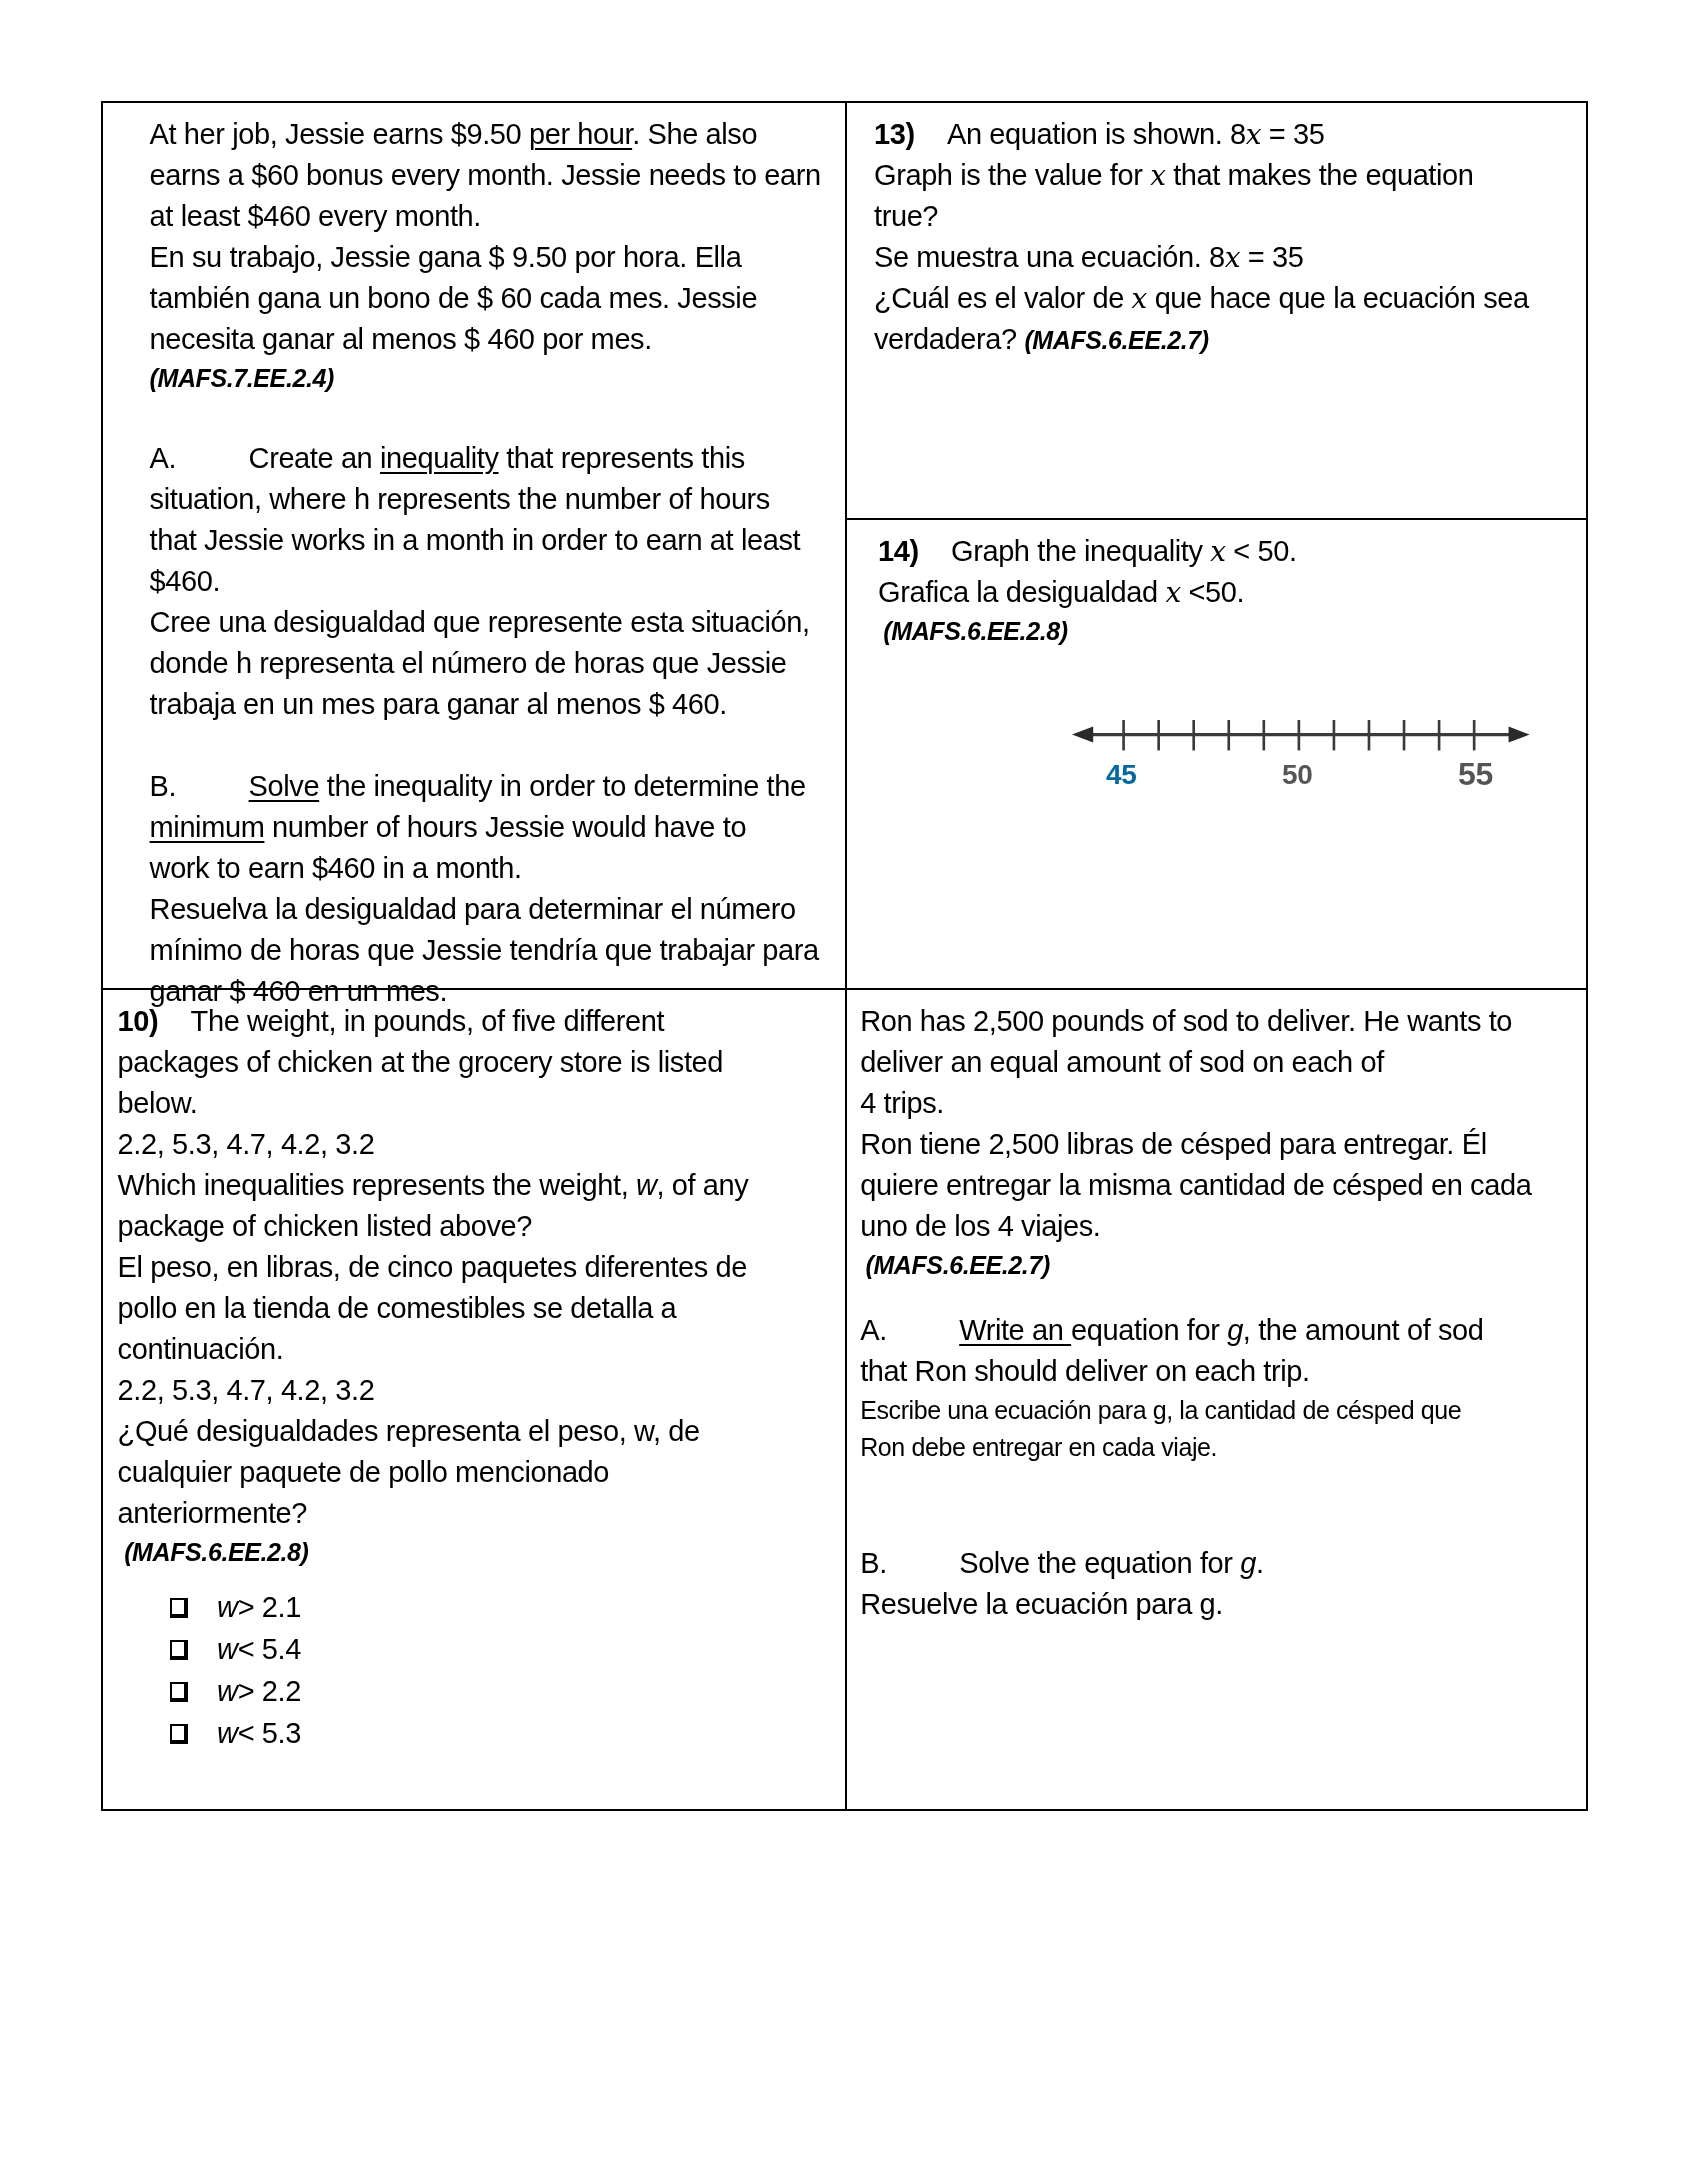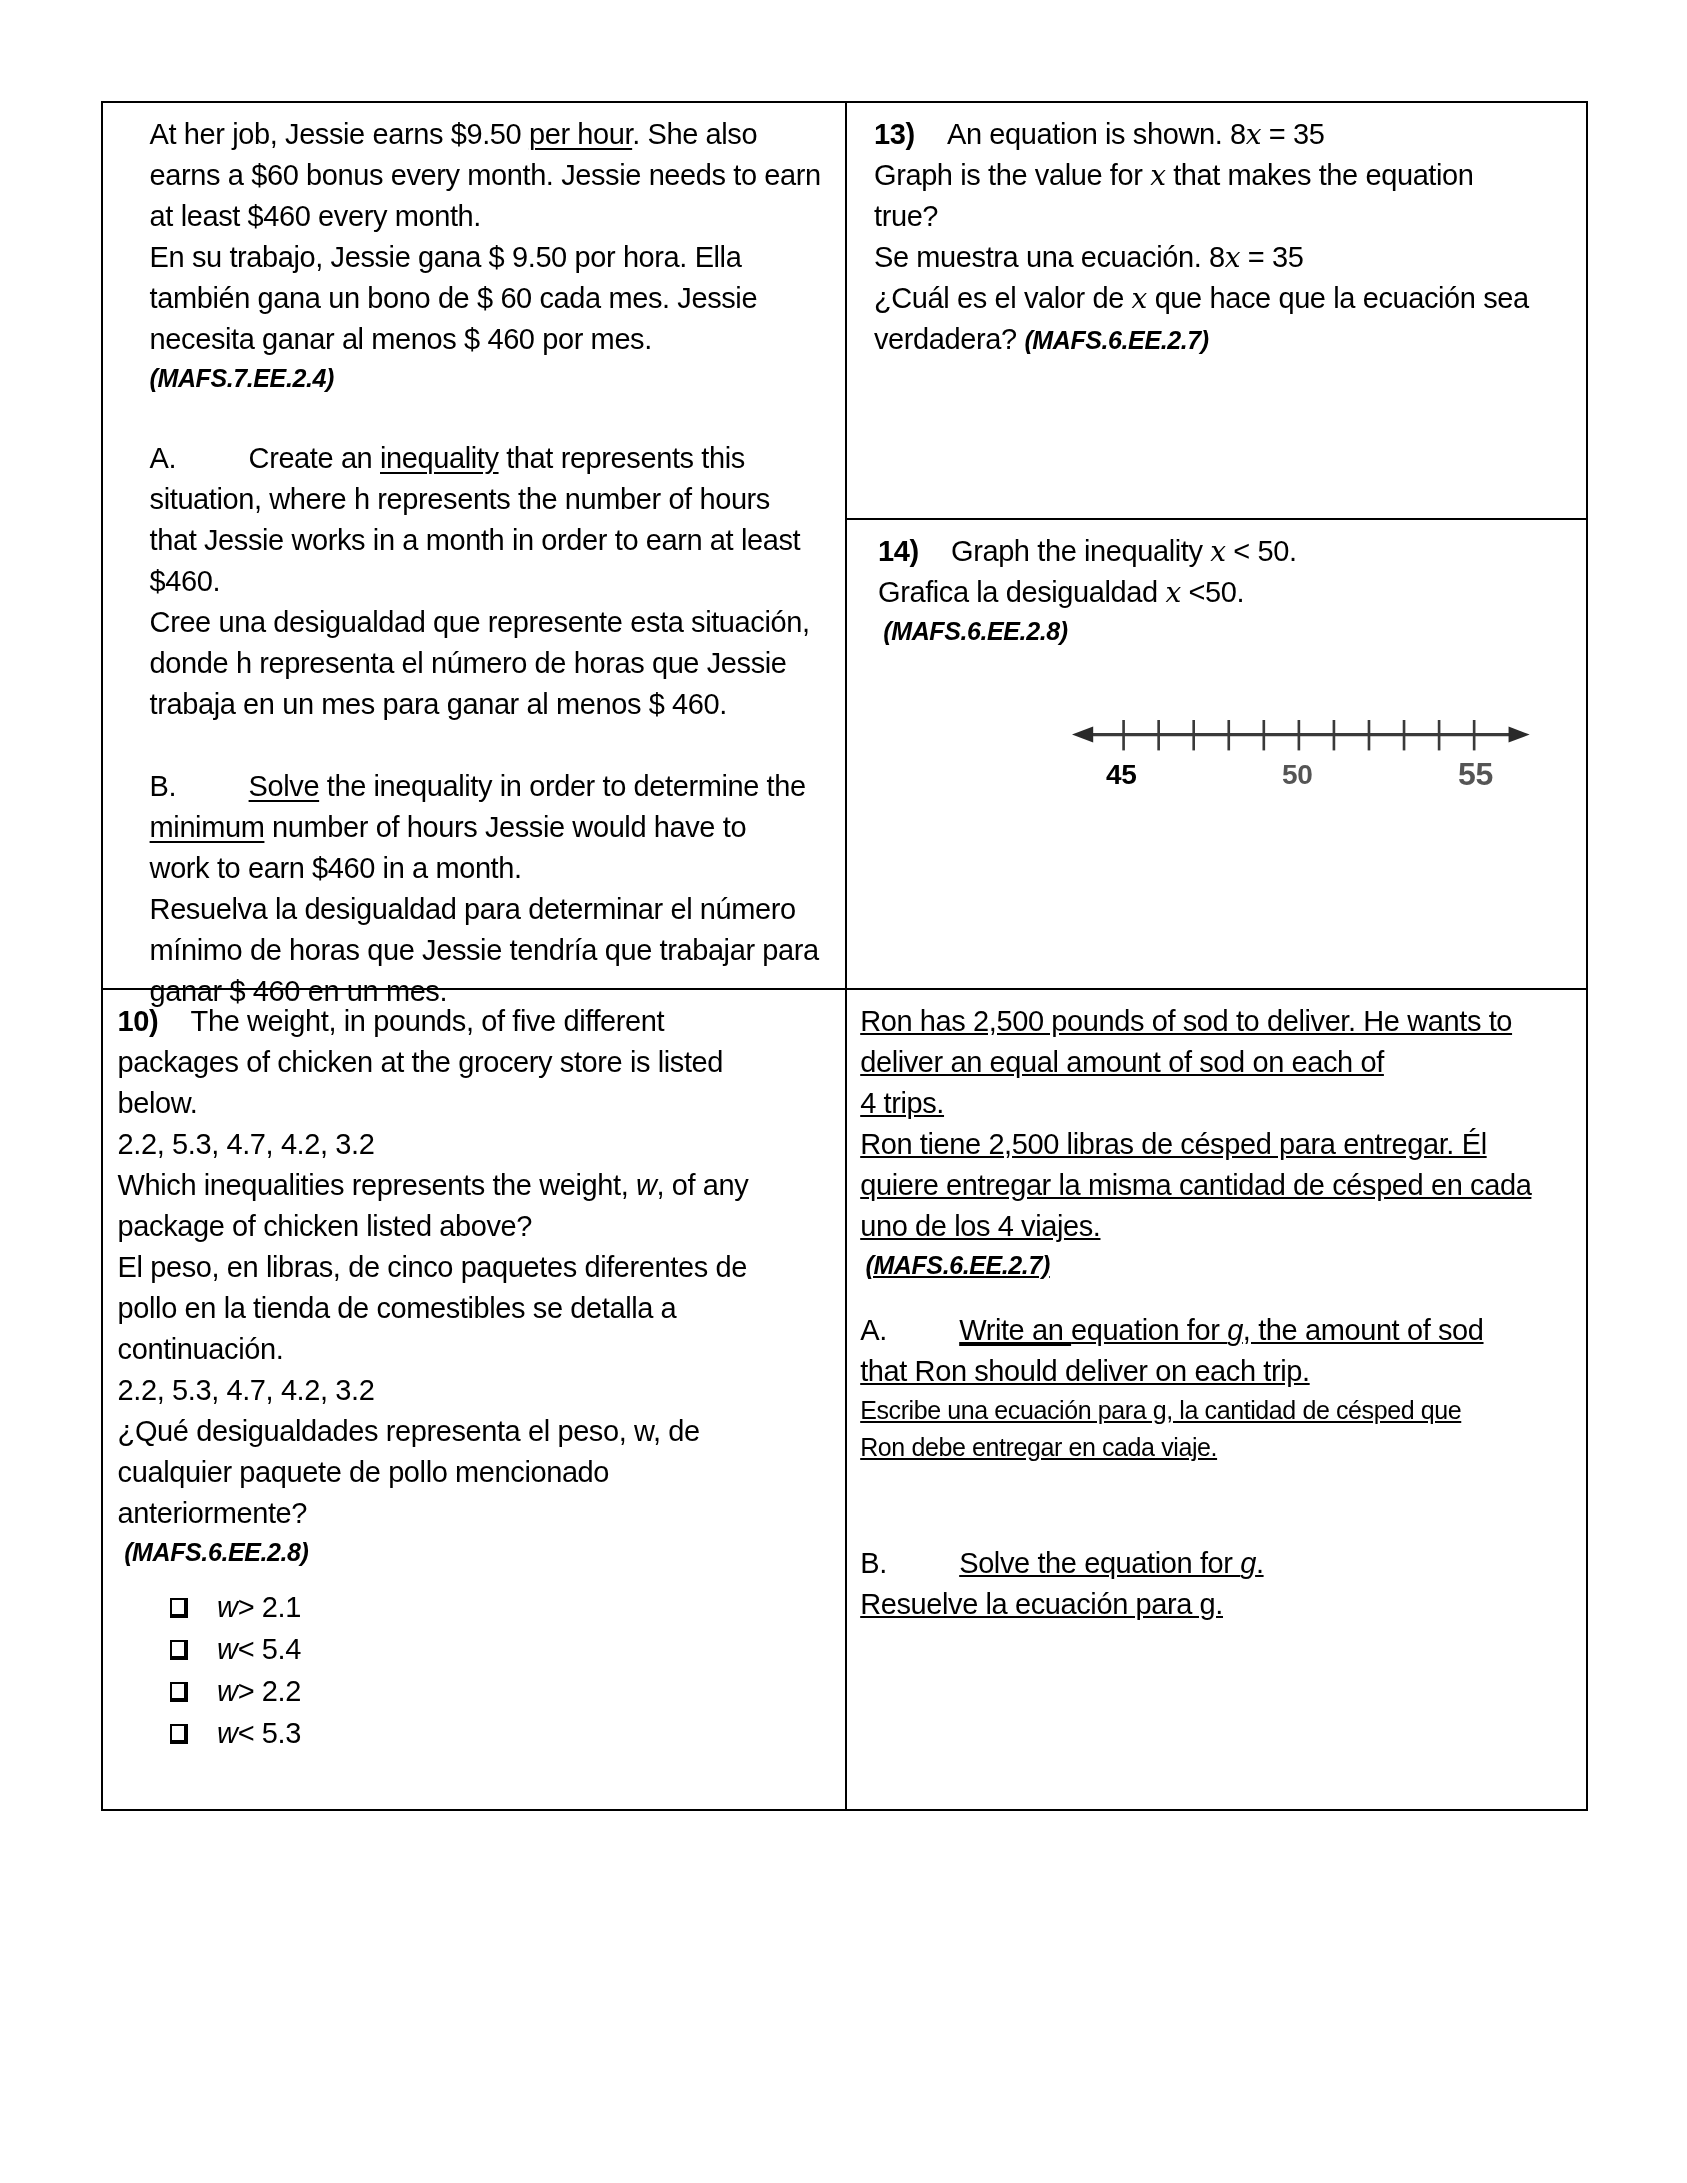--- a/index.html
+++ b/index.html
@@ -103,21 +103,21 @@
           <line x1="237" y1="18" x2="237" y2="64"></line>
           <line x1="290" y1="18" x2="290" y2="64"></line>
           <line x1="343" y1="18" x2="343" y2="64"></line>
           <line x1="396" y1="18" x2="396" y2="64"></line>
           <line x1="449" y1="18" x2="449" y2="64"></line>
           <line x1="502" y1="18" x2="502" y2="64"></line>
           <line x1="555" y1="18" x2="555" y2="64"></line>
           <line x1="608" y1="18" x2="608" y2="64"></line>
         </g>
       </svg>
-      <span style="position:absolute; left:34px; top:46px; font-size:28px; font-weight:bold; color:#000000;">45</span>
+      <span style="position:absolute; left:34px; top:46px; font-size:28px; font-weight:bold; color:#0369a1;">45</span>
       <span style="position:absolute; left:210px; top:46px; font-size:28px; font-weight:bold; color:#555;text-align:right;">50</span>
       <span style="position:absolute; left:386px; top:46px; font-size:32px; font-weight:bold; color:#555;">55</span>
     </div>
   </div>
 
   <div class="cell" style="left:0; top:887px; width:742px; height:819px;">
     <span class="line"><span class="qnum">10)</span><span>The weight, in pounds, of five different</span></span>
     <span class="line">packages of chicken at the grocery store is listed</span>
     <span class="line">below.</span>
     <span class="center">2.2, 5.3, 4.7, 4.2, 3.2</span>
@@ -149,21 +149,21 @@
           <span> &gt; 2.2</span>
         </li>
       <li>
           <span class="checkbox"></span>
           <span class="i">w</span>
           <span> &lt; 5.3</span>
         </li>
     </ul>
   </div>
 
-  <div class="cell" style="left:744px; top:887px; width:739px; height:819px; padding-left:13.2px;text-decoration:underline;">
+  <div class="cell" style="left:744px; top:887px; width:739px; height:819px; padding-left:13.2px;">
     <span class="line">Ron has 2,500 pounds of sod to deliver. He wants to</span>
     <span class="line">deliver an equal amount of sod on each of</span>
     <span class="line">4 trips.</span>
     <span class="line">Ron tiene 2,500 libras de césped para entregar. Él</span>
     <span class="line">quiere entregar la misma cantidad de césped en cada</span>
     <span class="line">uno de los 4 viajes.</span>
     <span class="std" style="padding-left:5.3px;">(MAFS.6.EE.2.7)</span>
     <span class="gap-half"></span>
     <span class="line"><span class="tab">A.</span><span class="u">Write an </span><span>equation for </span><span class="i">g</span><span>, the amount of sod</span></span>
     <span class="line">that Ron should deliver on each trip.</span>

